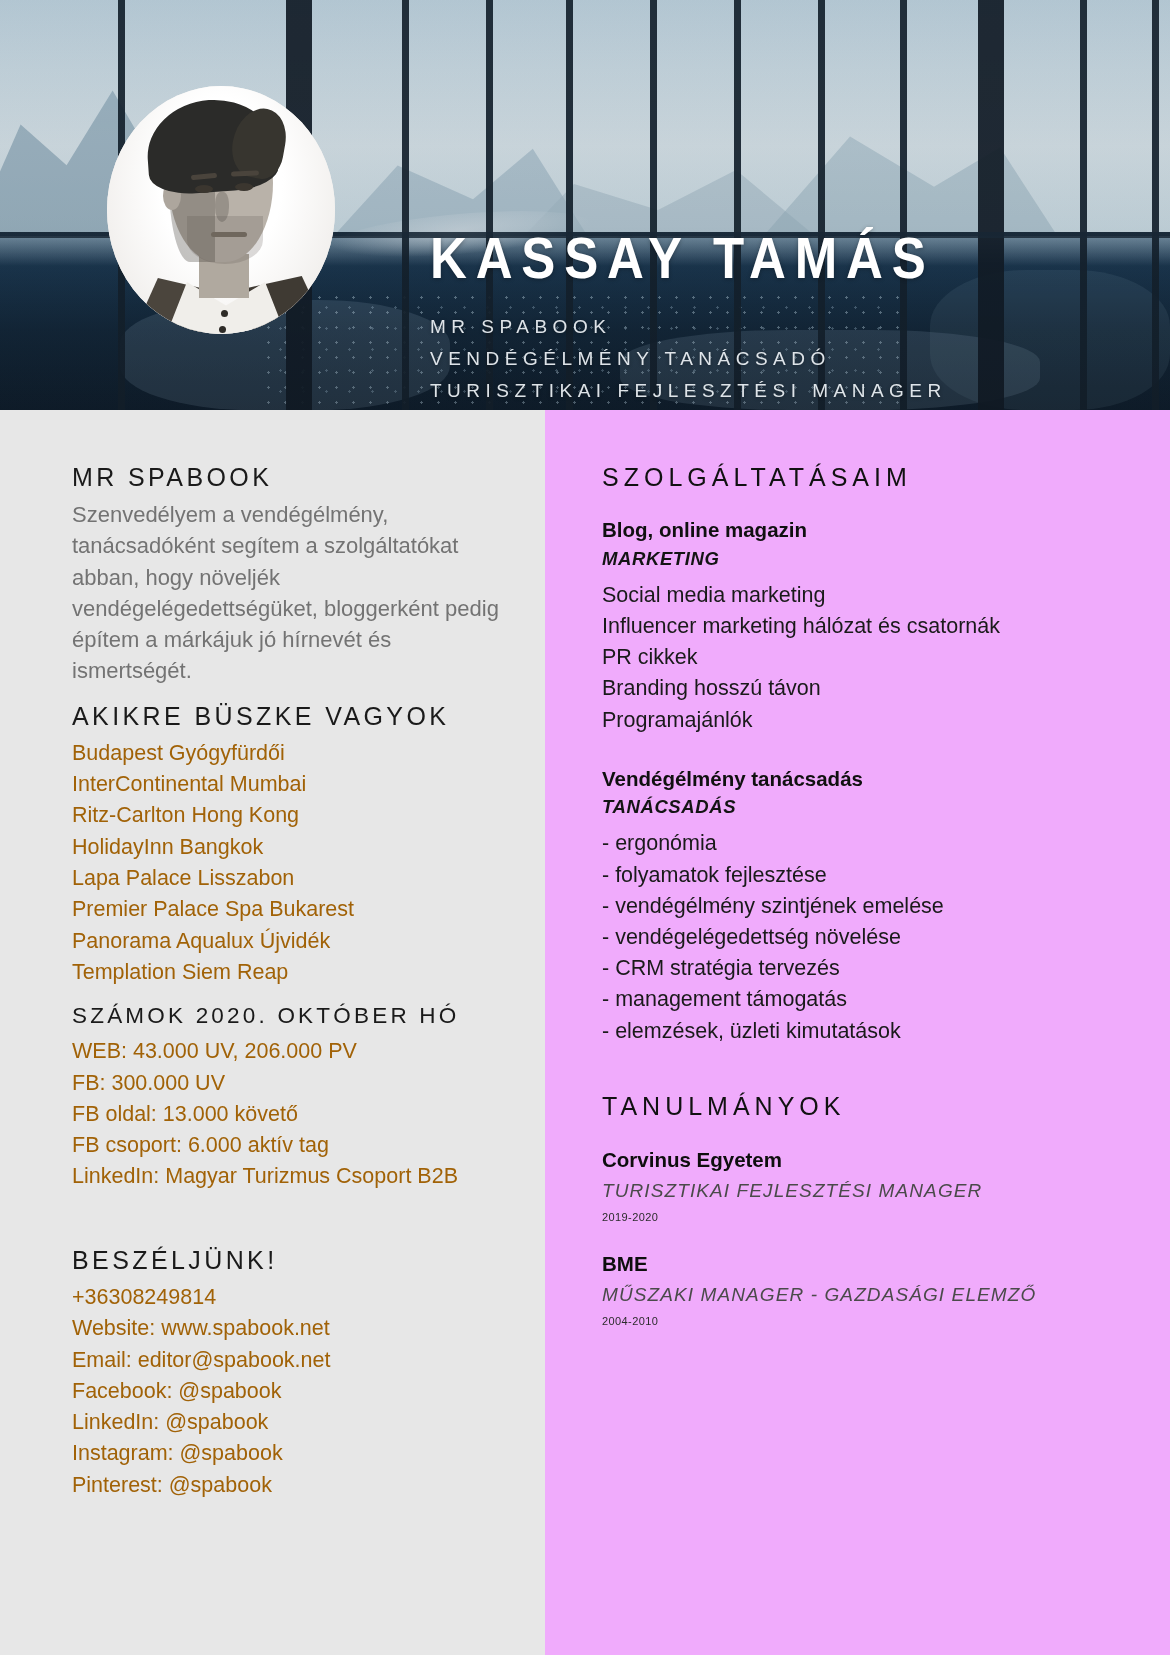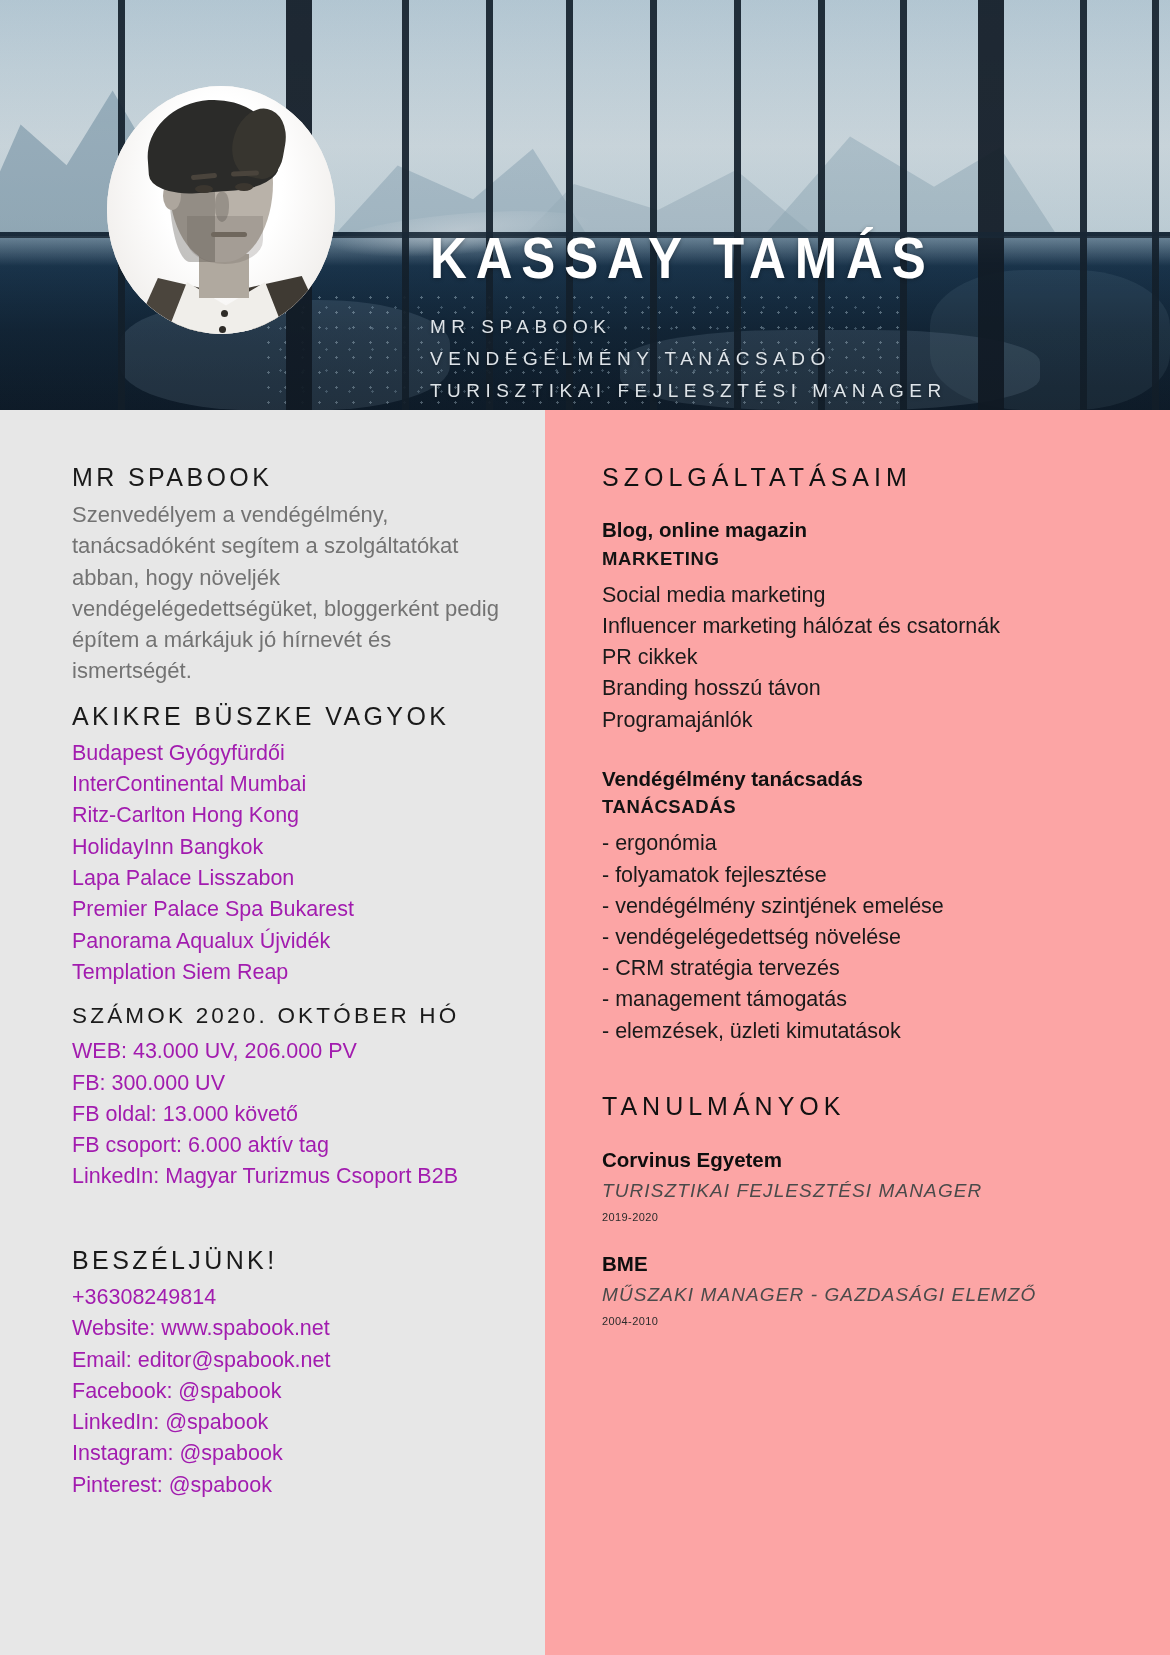--- a/index.html
+++ b/index.html
@@ -166,21 +166,21 @@
     width: 1170px; height: 1245px;
     display: flex;
   }
   .col-left {
     width: 545px;
     background: #e7e7e7;
     padding: 52px 0 0 72px;
   }
   .col-right {
     width: 625px;
-    background: #fca5a5;
+    background: #f0abfc;
     padding: 52px 0 13px 57px;
   }
 
   
   h2.sec {
     font-size: 25px;
     font-weight: 500;
     color: #1a1a1a;
     letter-spacing: 3.4px;
     margin: 0 0 6px 0;
@@ -205,40 +205,41 @@
     font-weight: 400;
     color: #737373;
     line-height: 1.42;
     margin: 0 0 14px 0;
     max-width: 430px;
   }
 
   .plain-list { list-style: none; }
   .plain-list li {
     font-size: 21.5px;
-    color: #a21caf;
+    color: #a16207;
     line-height: 1.455;
     white-space: nowrap;
   }
 
   .gap-sm { height: 14px; }
   .gap-md { height: 26px; }
 
   
   .svc-group { margin-bottom: 30px; }
   .svc-title {
     font-size: 20.5px;
     font-weight: 700;
     color: #101010;
     margin-bottom: 3px;
     line-height: 1.3;
   }
   .svc-kicker {
     font-size: 18.5px;
     font-weight: 700;
+    font-style: italic;
     color: #141414;
     letter-spacing: .6px;
     margin-bottom: 9px;
     line-height: 1.3;
   }
   .svc-items { list-style: none; }
   .svc-items li {
     font-size: 21.5px;
     color: #1a1a1a;
     line-height: 1.45;

